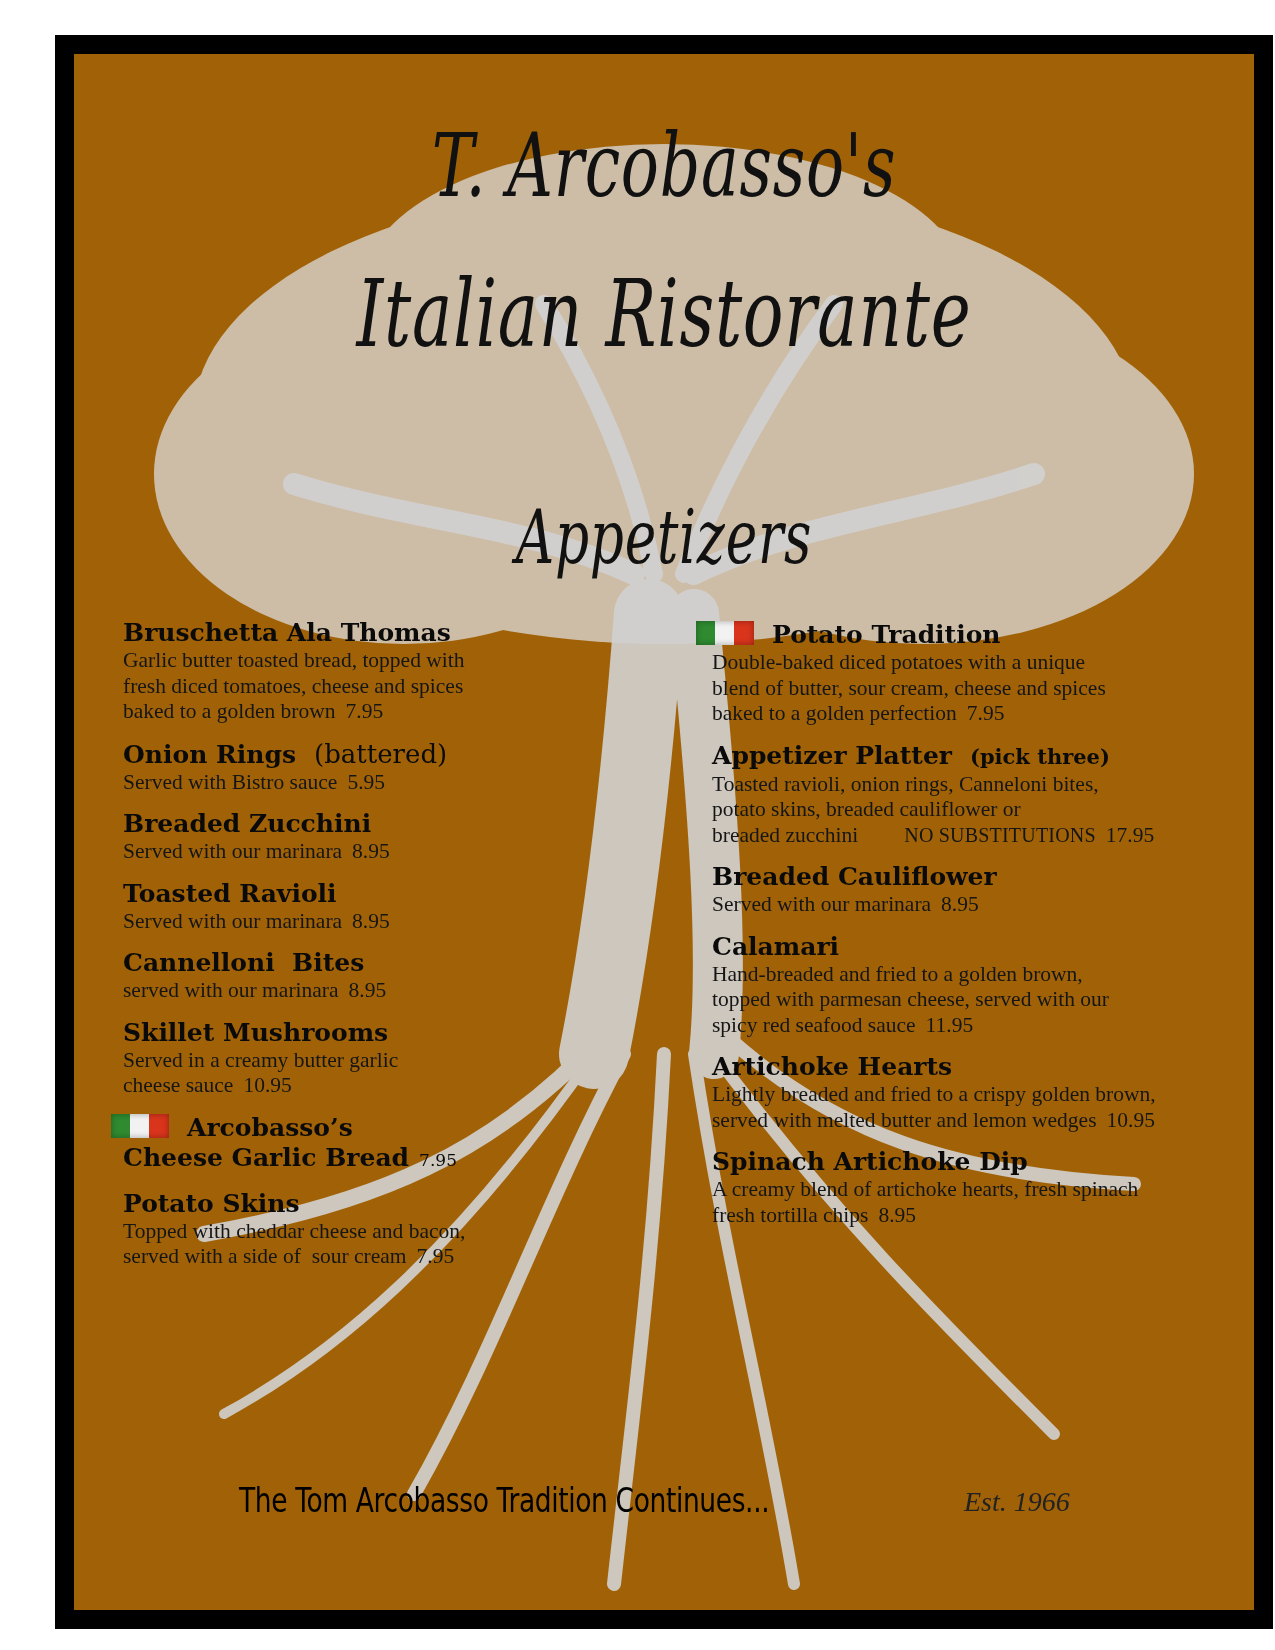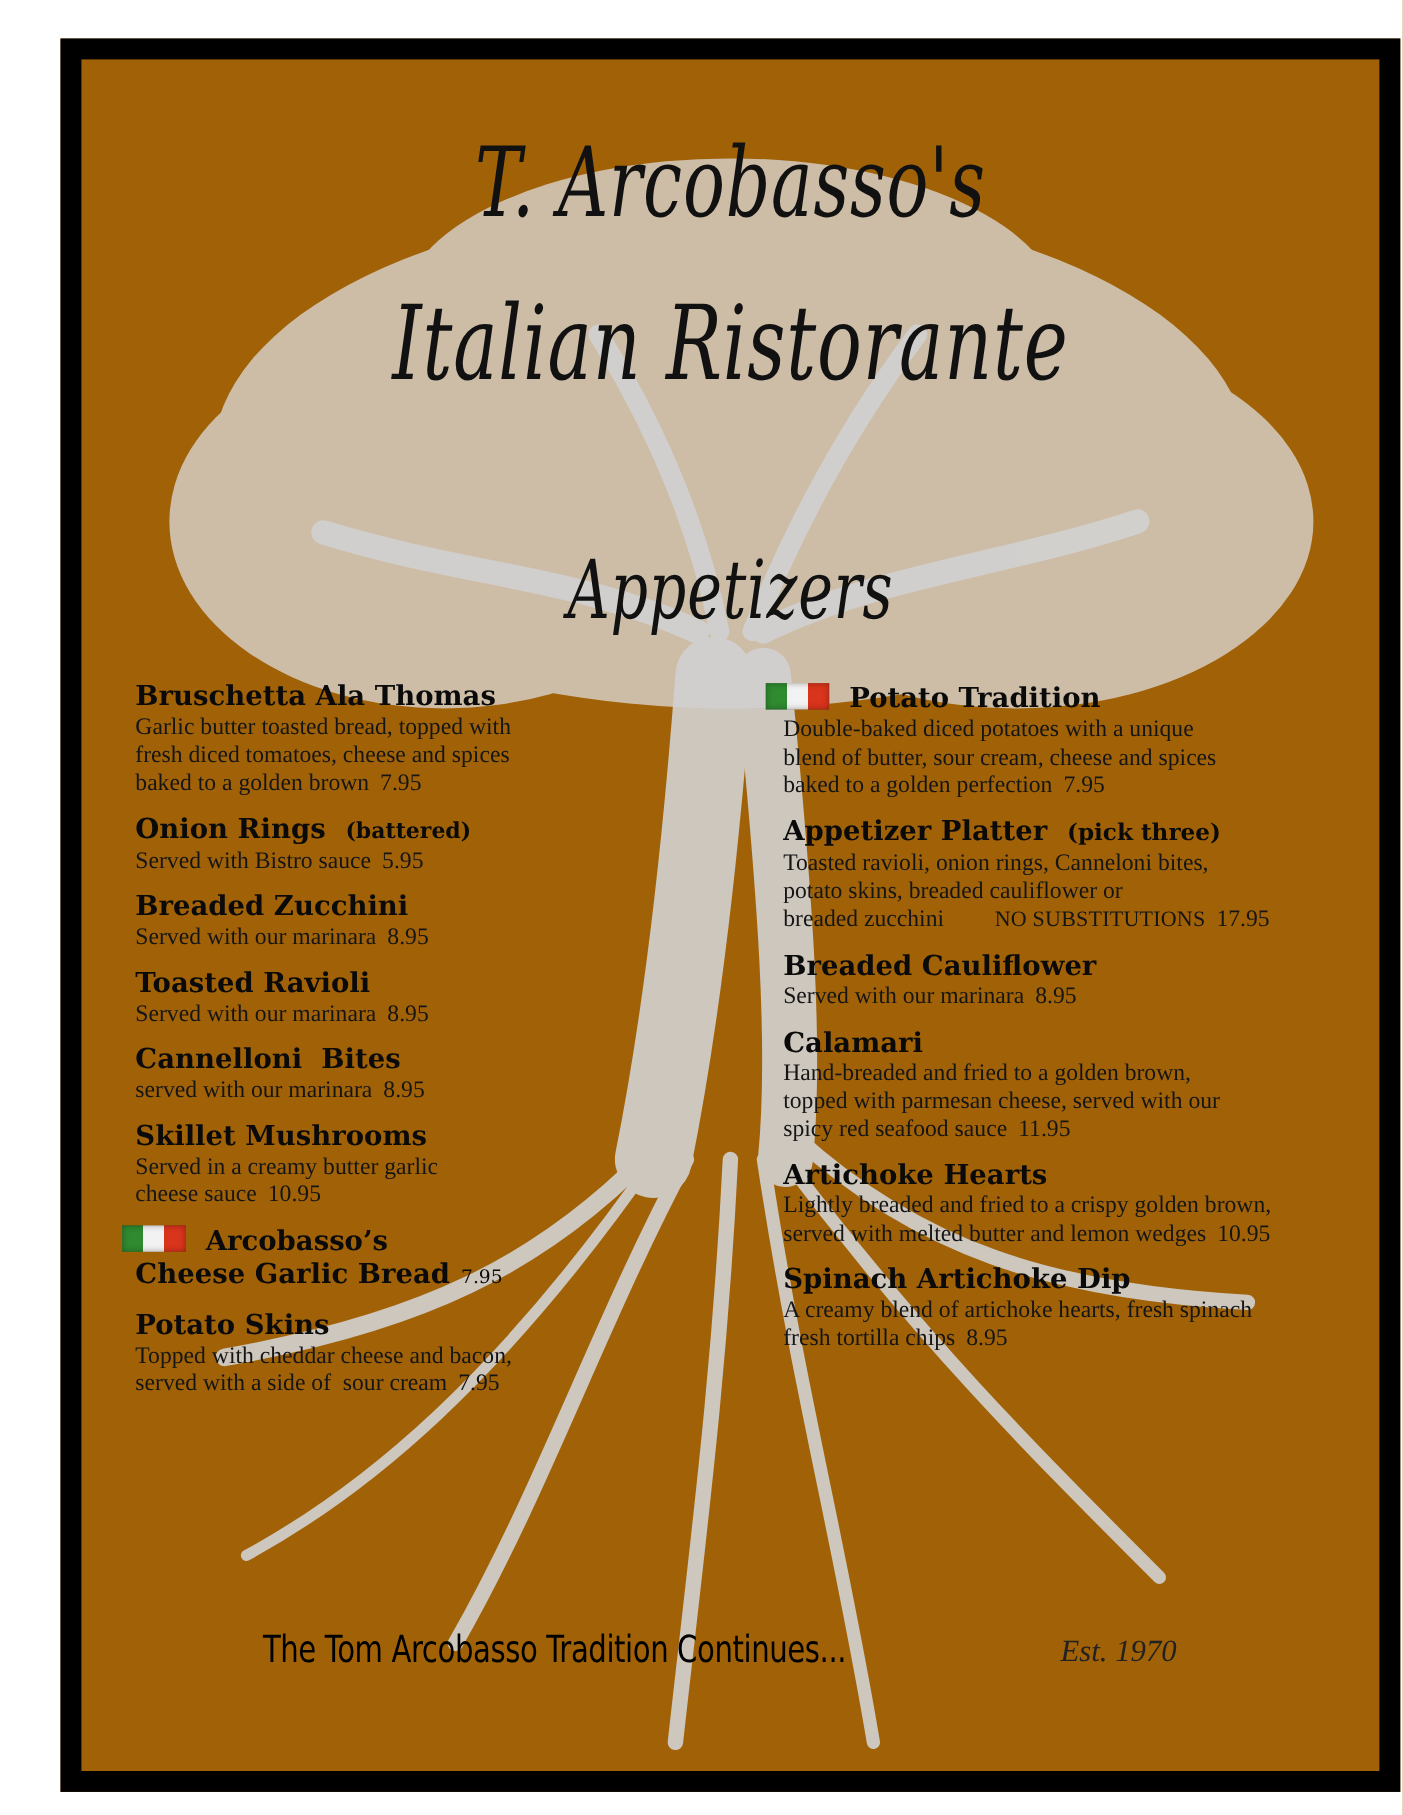--- a/index.html
+++ b/index.html
@@ -6,21 +6,21 @@
   body{width:1275px;height:1650px;position:relative;overflow:hidden;font-family:"DejaVu Serif",serif;color:#111;}
   .frame{position:absolute;left:30px;top:35px;width:1218px;height:1594px;box-sizing:border-box;border:19px solid #000;background:#a16207;overflow:hidden;margin-left:25px;}
   .tree{position:absolute;left:0;top:0;width:100%;height:100%;}
   .title{position:absolute;left:0;width:100%;text-align:center;font-family:"DejaVu Serif",serif;font-style:italic;font-weight:normal;color:#111;letter-spacing:1px;}
   .t1{top:60px;font-size:88px;transform:scaleX(0.72);}
   .t2{top:205px;font-size:94px;transform:scaleX(0.72);}
   .t3{top:440px;font-size:74px;transform:scaleX(0.72);}
   .col{position:absolute;}
   .item{margin-bottom:14px;}
   .name{font-family:"DejaVu Serif",serif;font-weight:bold;font-size:25px;line-height:30px;color:#0a0a0a;white-space:nowrap;}
-  .name .note{font-weight:bold;font-size:20px;margin-left:18px;}
+  .name .note{font-weight:normal;font-size:26px;margin-left:18px;}
   .name .note.bold{font-weight:bold;font-size:21px;}
   .name .price-inline{font-weight:normal;font-size:17px;margin-left:10px;}
   .desc{font-family:Liberation Serif, serif;font-size:21.5px;line-height:25.5px;color:#151515;white-space:nowrap;}
   .price{margin-left:10px;}
   .nosub{font-size:20px;margin-left:46px;letter-spacing:0.2px;}
   .flag{display:inline-block;width:58px;height:24px;vertical-align:-2px;margin-right:18px;background:linear-gradient(90deg,#2f8a30 0,#2f8a30 33%,#f2f2f2 33%,#f2f2f2 66%,#d9341c 66%,#d9341c 100%);box-shadow:inset 0 0 6px rgba(0,0,0,.35);}
   .flag-row{margin-left:-12px;}
   .footer-tag{position:absolute;top:1426px;left:165px;font-family:"DejaVu Sans",sans-serif;font-size:34px;transform:scaleX(0.78);transform-origin:left center;color:#000;letter-spacing:-0.5px;white-space:nowrap;}
   .footer-est{position:absolute;top:1432px;left:890px;font-family:"Liberation Serif",serif;font-style:italic;font-size:28px;color:#222;white-space:nowrap;}
 </style>
@@ -124,14 +124,14 @@
       <div class="desc"><span>served with melted butter and lemon wedges</span><span class="price">10.95</span></div>
     </div>
     <div class="item">
       <div class="name">Spinach Artichoke Dip</div>
       <div class="desc">A creamy blend of artichoke hearts, fresh spinach</div>
       <div class="desc"><span>fresh tortilla chips</span><span class="price">8.95</span></div>
     </div>
   </div>
 
   <div class="footer-tag">The Tom Arcobasso Tradition Continues...</div>
-  <div class="footer-est">Est. 1970</div>
+  <div class="footer-est">Est. 1966</div>
 </div>
 
 </body></html>

